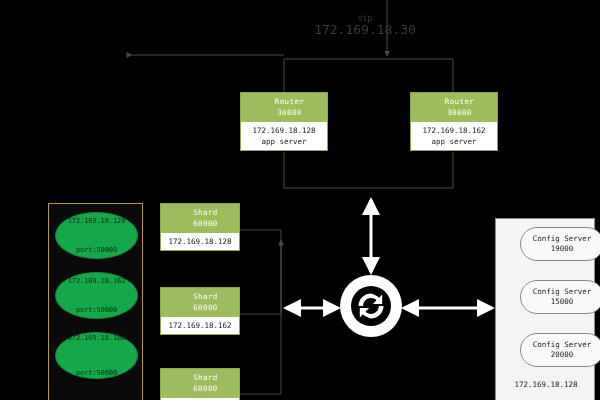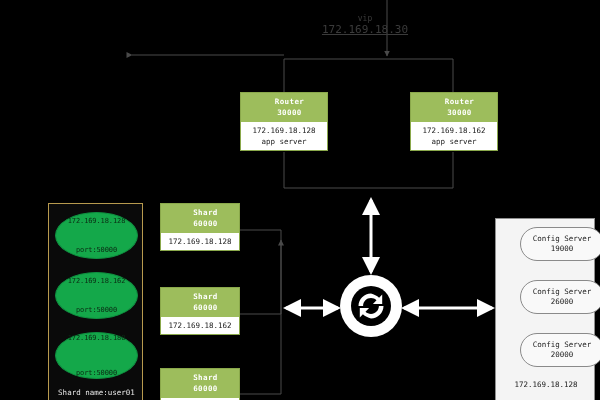--- a/index.html
+++ b/index.html
@@ -33,32 +33,32 @@
     left: 300px;
     top: 13px;
     width: 130px;
     text-align: center;
     color: #3b3b3b;
     font-size: 8px;
     line-height: 11px;
     letter-spacing: 0px;
     white-space: nowrap;
   }
-  .vip-label .ip { font-size: 11px; text-decoration: underline; }
+  .vip-label .ip { font-size: 13px; }
 
   
   .gbox {
     position: absolute;
     border: 1px solid #8aa84b;
     background: #ffffff;
   }
   .gbox .hdr {
     background: #9dbd5c;
     color: #ffffff;
-    font-weight: bold;
+    font-weight: normal;
     text-align: center;
     font-size: 7.5px;
     line-height: 10.5px;
     padding: 4px 0 4px 11px;
     letter-spacing: 0.4px;
   }
   .gbox .body {
     background: #ffffff;
     color: #1a1a1a;
     text-align: center;
@@ -287,31 +287,30 @@
       <div class="port">port:50000</div>
     </div>
     <div class="ellipse ell-2">
       <div class="ip">172.169.18.162</div>
       <div class="port">port:50000</div>
     </div>
     <div class="ellipse ell-3">
       <div class="ip">172.169.18.180</div>
       <div class="port">port:50000</div>
     </div>
-    <div class="shardname">Shard name:user01</div>
   </div>
 
   <div class="config-panel">
     <div class="cfg-pill cfg-1">
       <div>Config Server</div>
       <div>19000</div>
     </div>
     <div class="cfg-pill cfg-2">
       <div>Config Server</div>
-      <div>26000</div>
+      <div>15000</div>
     </div>
     <div class="cfg-pill cfg-3">
       <div>Config Server</div>
       <div>20000</div>
     </div>
     <div class="cfg-ip">172.169.18.128</div>
   </div>
 
   <div class="sync-icon">
     <svg viewBox="0 0 62 62" width="62" height="62" xmlns="http://www.w3.org/2000/svg">

